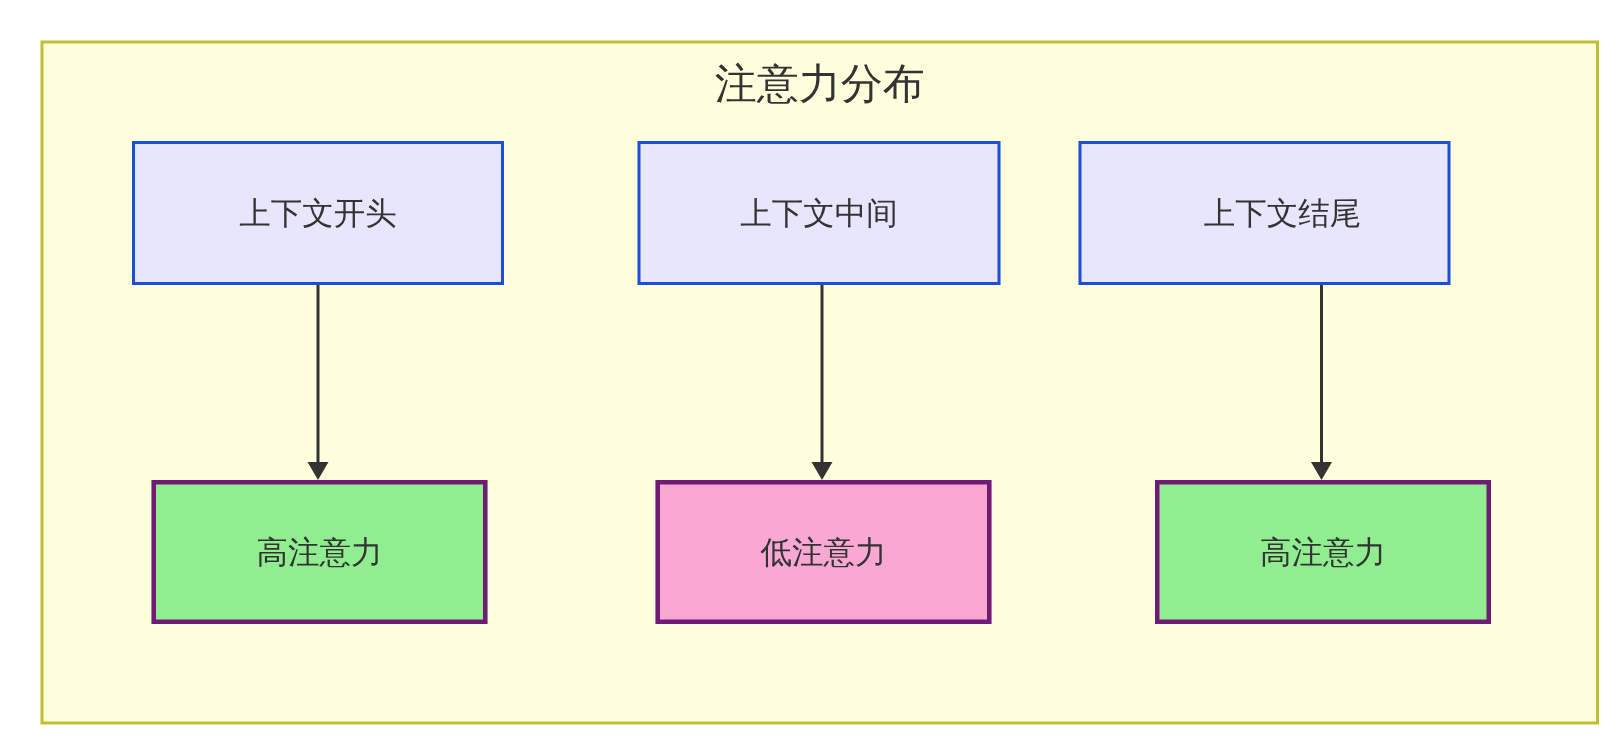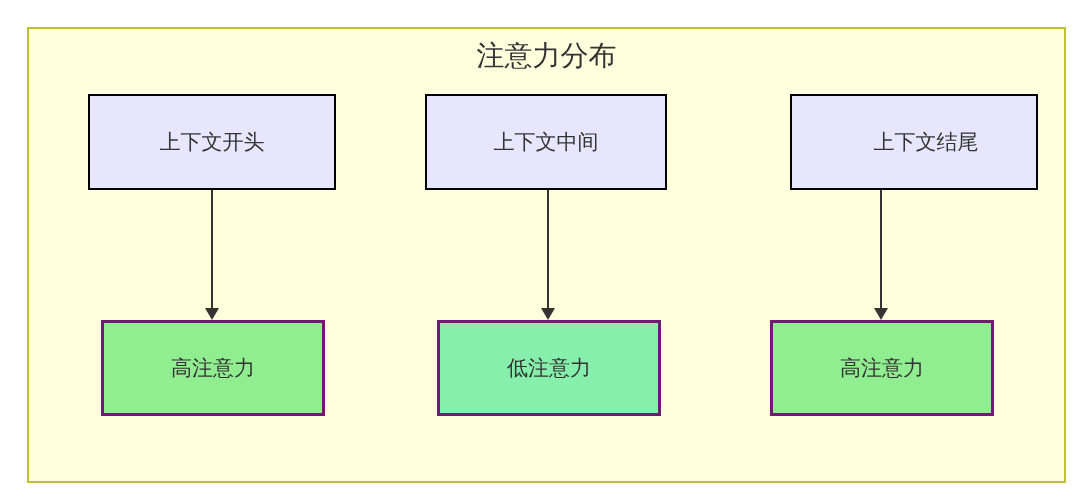--- a/index.html
+++ b/index.html
@@ -54,33 +54,33 @@
     justify-content: center;
     text-align: center;
     color: #333333;
     font-size: 21px;
     line-height: 26px;
     white-space: nowrap;
   }
 
   .node.context {
     background: #e8e6fd;
-    border: 2px solid #000000;
+    border: 2px solid #1d4ed8;
   }
 
   .node.attention {
     border: 3px solid #701a75;
   }
 
   .node.attention.high {
     background: #90ee90;
   }
 
   .node.attention.low {
-    background: #86efac;
+    background: #f9a8d4;
   }
 
   
   .edge {
     position: absolute;
     pointer-events: none;
   }
   .edge-line {
     position: absolute;
     width: 2px;
@@ -126,21 +126,21 @@
 
   <div class="edge" style="left:547px; top:190px; height:130px;">
     <div class="edge-line" style="height:118px;"></div>
     <div class="edge-head" style="top:118px;"></div>
   </div>
 
   <div class="node attention low" style="left:437px; top:320px; width:224px; height:96px;">
     <span>低注意力</span>
   </div>
 
-  <div class="node context" style="left:790px; top:94px; width:248px; height:96px;padding-left:24px;">
+  <div class="node context" style="left:719px; top:94px; width:248px; height:96px;padding-left:24px;">
     <span>上下文结尾</span>
   </div>
 
   <div class="edge" style="left:880px; top:190px; height:130px;">
     <div class="edge-line" style="height:118px;"></div>
     <div class="edge-head" style="top:118px;"></div>
   </div>
 
   <div class="node attention high" style="left:770px; top:320px; width:224px; height:96px;">
     <span>高注意力</span>

